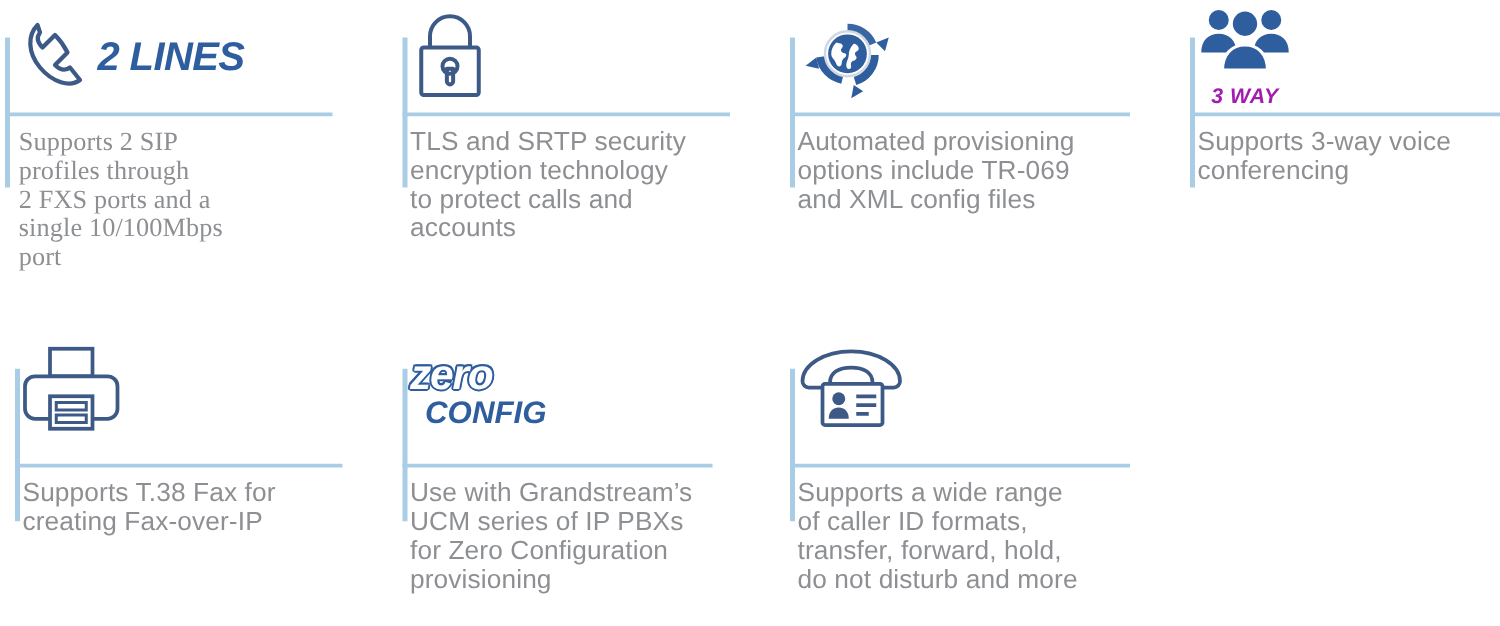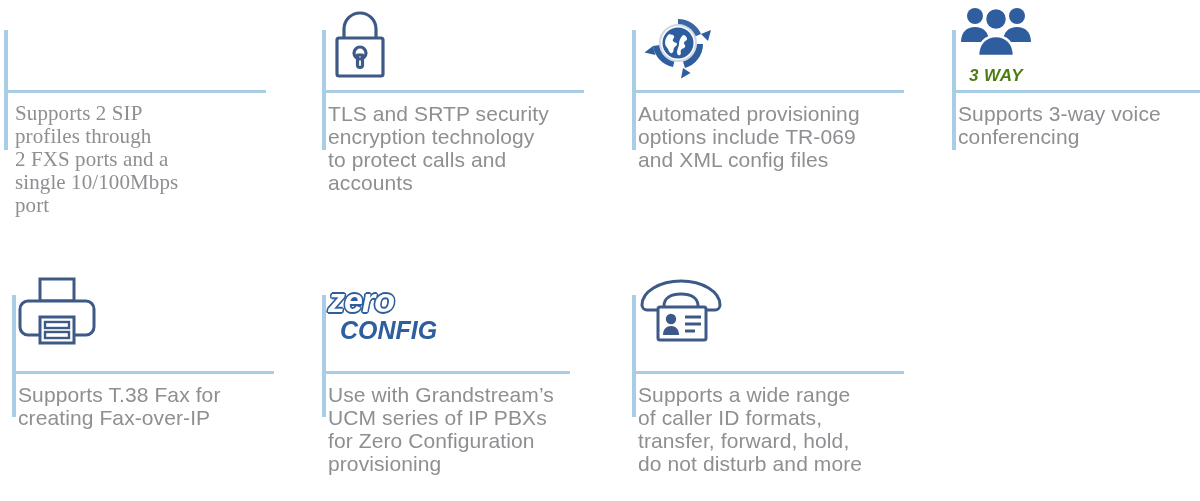--- a/index.html
+++ b/index.html
@@ -113,36 +113,46 @@
     font-size: 32px;
     color: #2f5e9e;
     letter-spacing: -0.5px;
     margin-left: 2px;
   }
   .threeway-label {
     font-family: "Liberation Sans", sans-serif;
     font-weight: bold;
     font-style: italic;
     font-size: 17px;
-    color: #4d7c0f;
+    color: #a21caf;
     letter-spacing: 0.5px;
     text-align: center;
   }
   .stack { display: flex; flex-direction: column; align-items: flex-start; }
   .inline { display: flex; flex-direction: row; align-items: center; }
 </style>
 </head>
 <body>
 
 <div class="board">
   <div class="grid">
 
     <div class="cell c1 row1">
       <div class="vrule"></div>
       <div class="hrule"></div>
+      <div class="icon-wrap">
+        <div class="inline">
+          <span>
+            <svg width="58" height="62" viewBox="0 0 58 62">
+              <path d="M12 8 C4 16, 4 30, 14 42 C24 54, 38 58, 46 52 L38 42 C34 45, 30 44, 26 40 L36 30 C34 26, 30 20, 26 16 L16 26 C12 22, 11 18, 14 14 Z" fill="none" stroke="#3d5a87" stroke-width="3.4" stroke-linejoin="round" stroke-linecap="round"></path>
+            </svg>
+          </span>
+          <span class="lines-label">2 LINES</span>
+        </div>
+      </div>
       <div class="desc">Supports 2 SIP
 profiles through
 2 FXS ports and a
 single 10/100Mbps
 port</div>
     </div>
 
     <div class="cell c2 row1">
       <div class="vrule"></div>
       <div class="hrule"></div>

